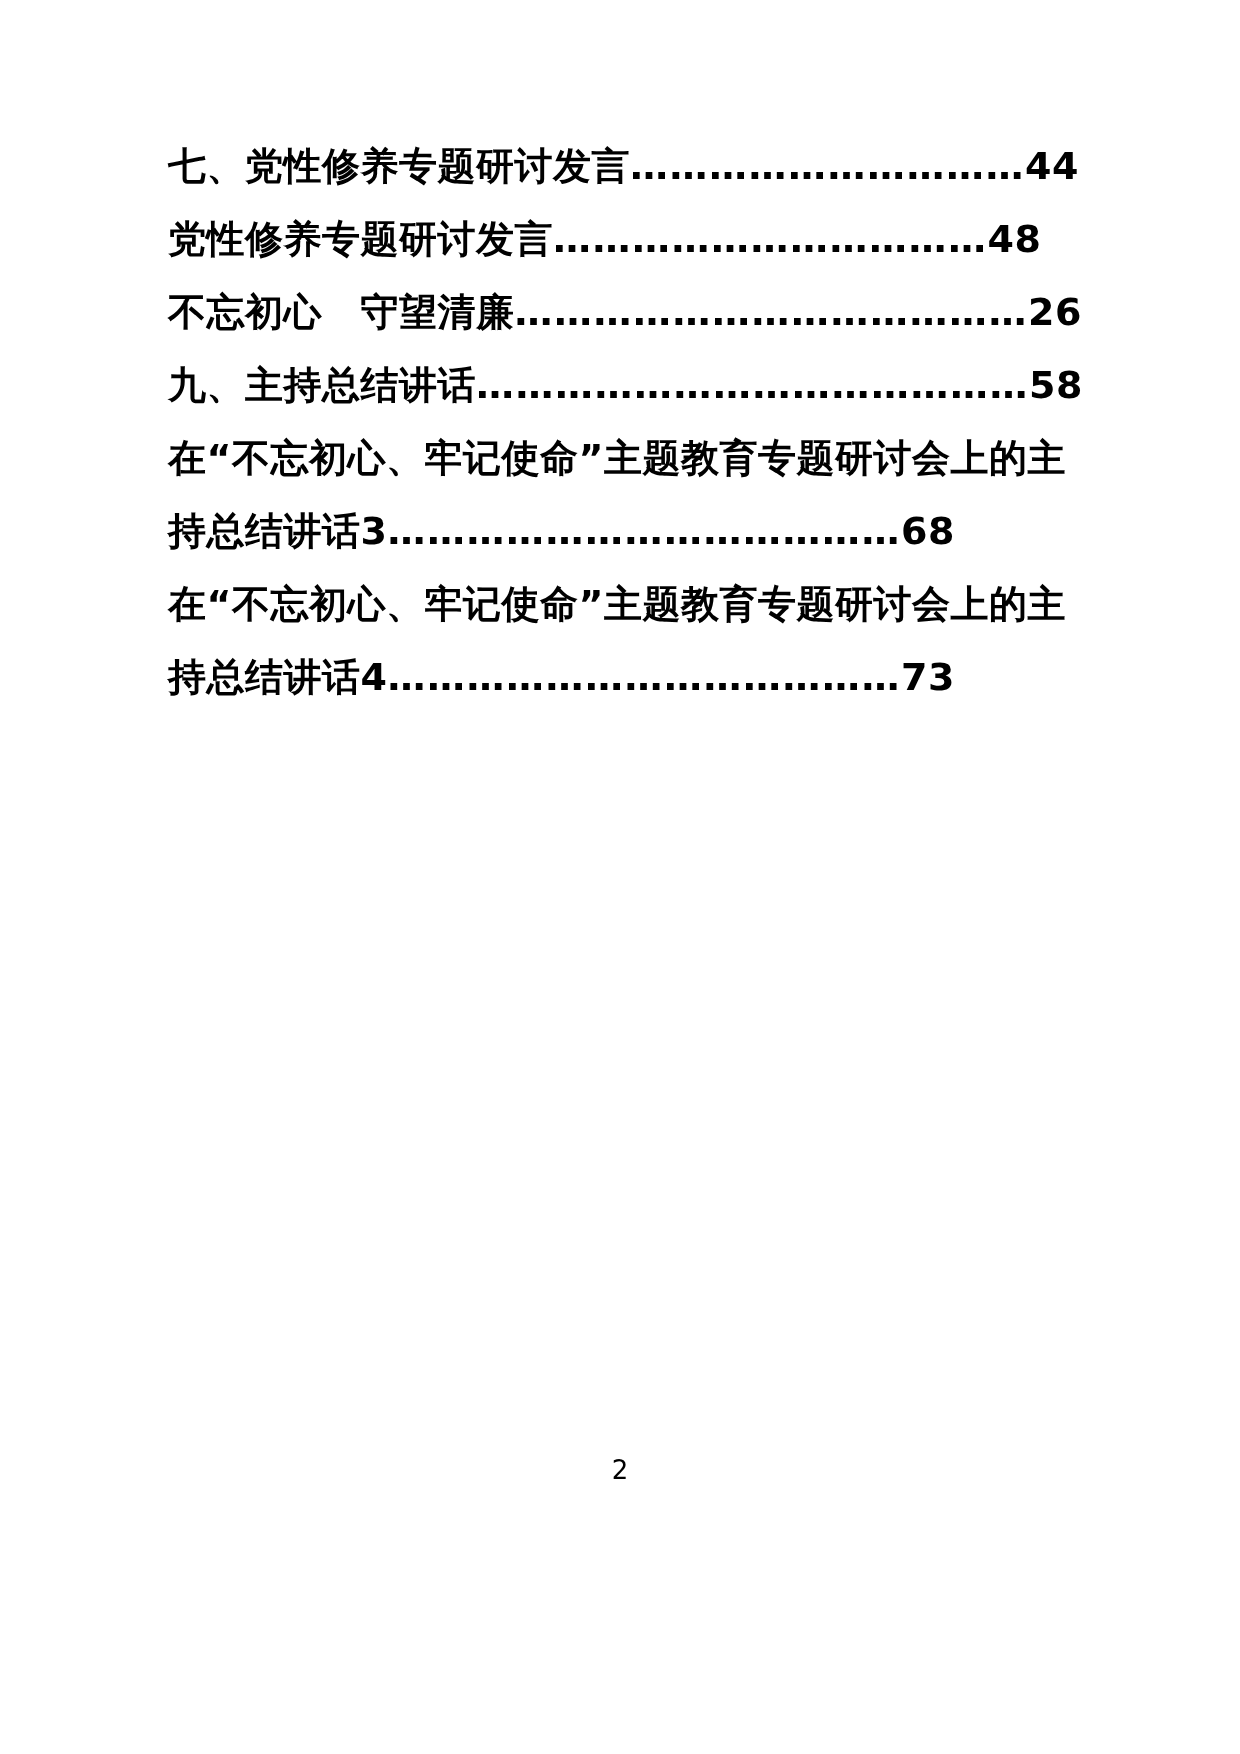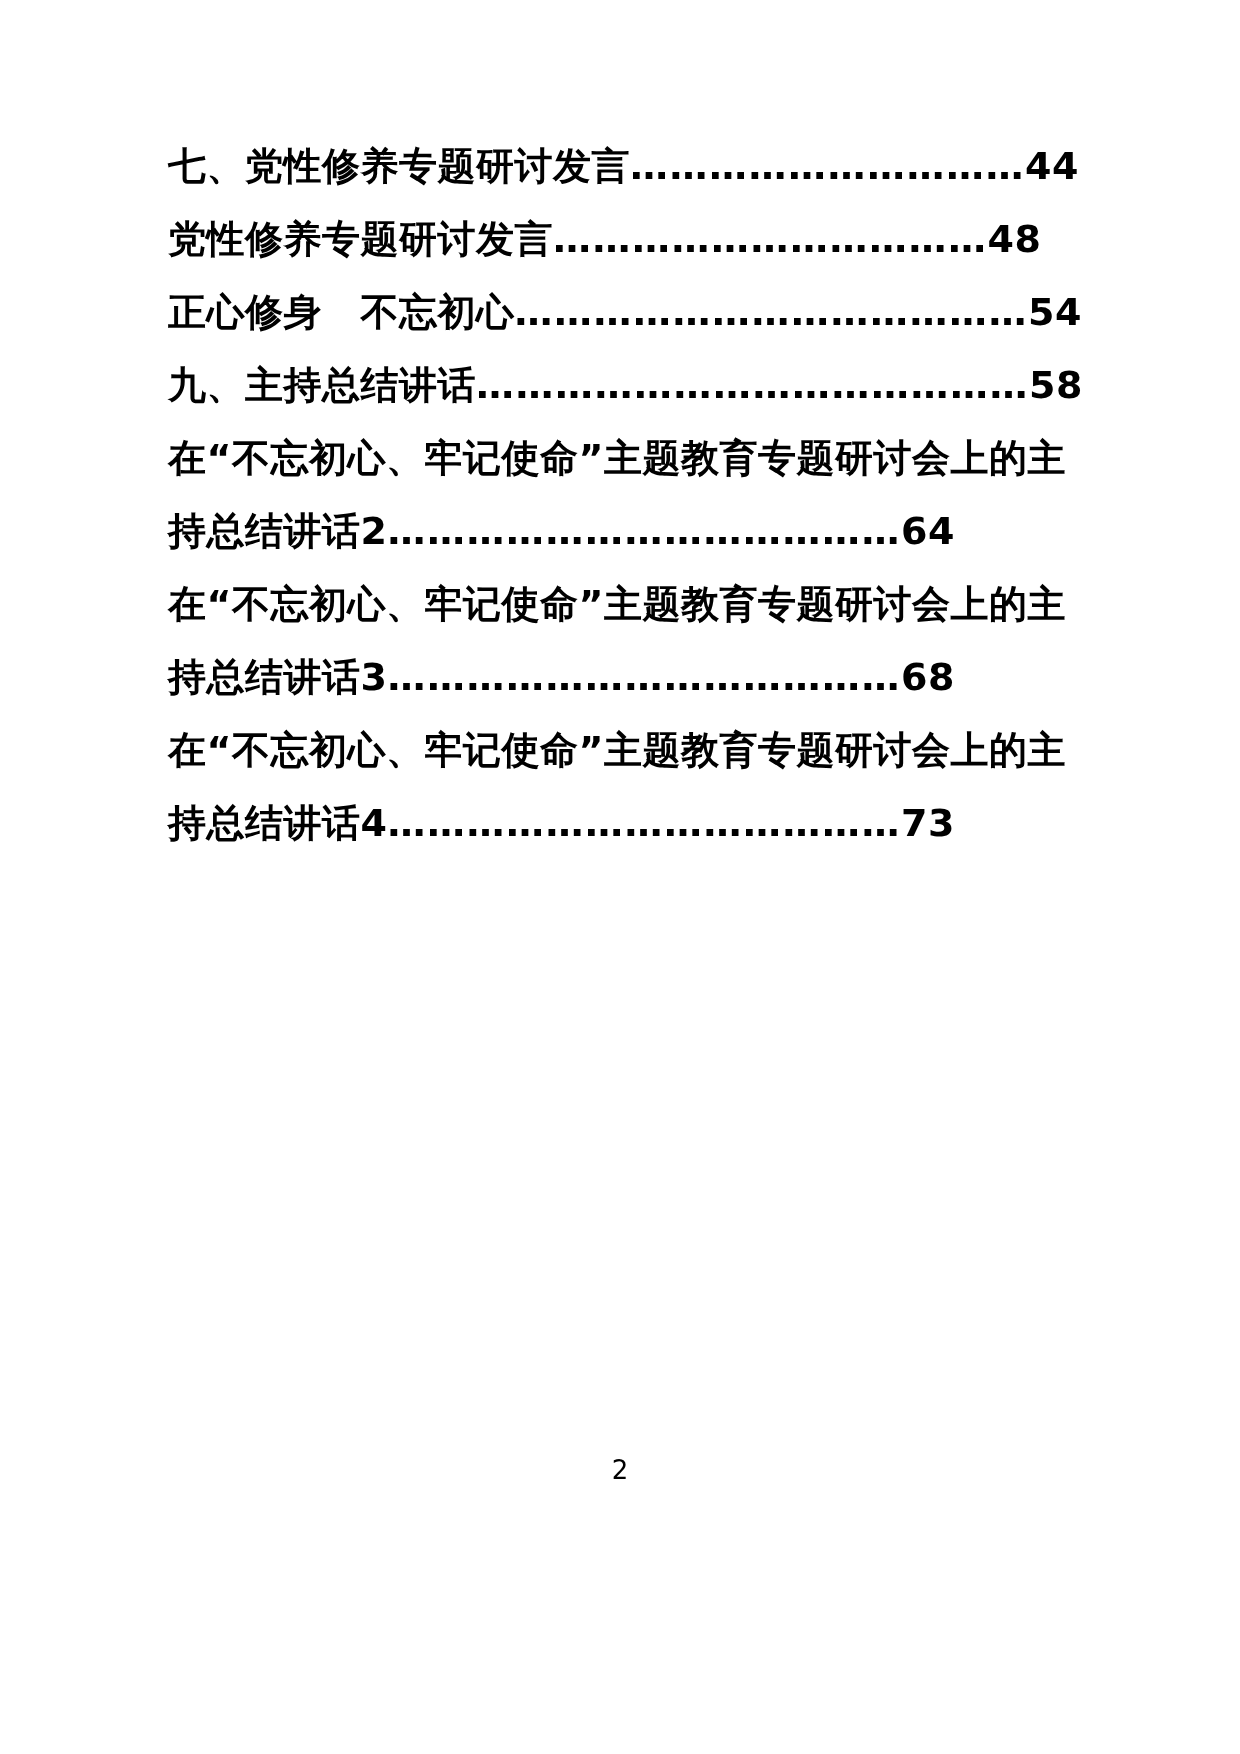--- a/index.html
+++ b/index.html
@@ -71,31 +71,28 @@
     </div>
 
 
     <div class="toc-line">
       <span>党性修养专题研讨发言</span><span class="leader">……………………………</span><span class="pageno">48</span>
     </div>
 
 
 
     <div class="toc-line">
-      <span>正心修身　不忘初心</span><span class="leader">…………………………………</span><span class="pageno">54</span>
+      <span>不忘初心　守望清廉</span><span class="leader">…………………………………</span><span class="pageno">26</span>
     </div>
 
     <div class="toc-line">
       <span>九、主持总结讲话</span><span class="leader">……………………………………</span><span class="pageno">58</span>
     </div>
 
 
-    <div class="toc-line wrap">
-      <span>在“不忘初心、牢记使命”主题教育专题研讨会上的主持总结讲话2</span><span class="leader">…………………………………</span><span class="pageno">64</span>
-    </div>
 
     <div class="toc-line wrap">
       <span>在“不忘初心、牢记使命”主题教育专题研讨会上的主持总结讲话3</span><span class="leader">…………………………………</span><span class="pageno">68</span>
     </div>
 
     <div class="toc-line wrap">
       <span>在“不忘初心、牢记使命”主题教育专题研讨会上的主持总结讲话4</span><span class="leader">…………………………………</span><span class="pageno">73</span>
     </div>
 
   </div>

